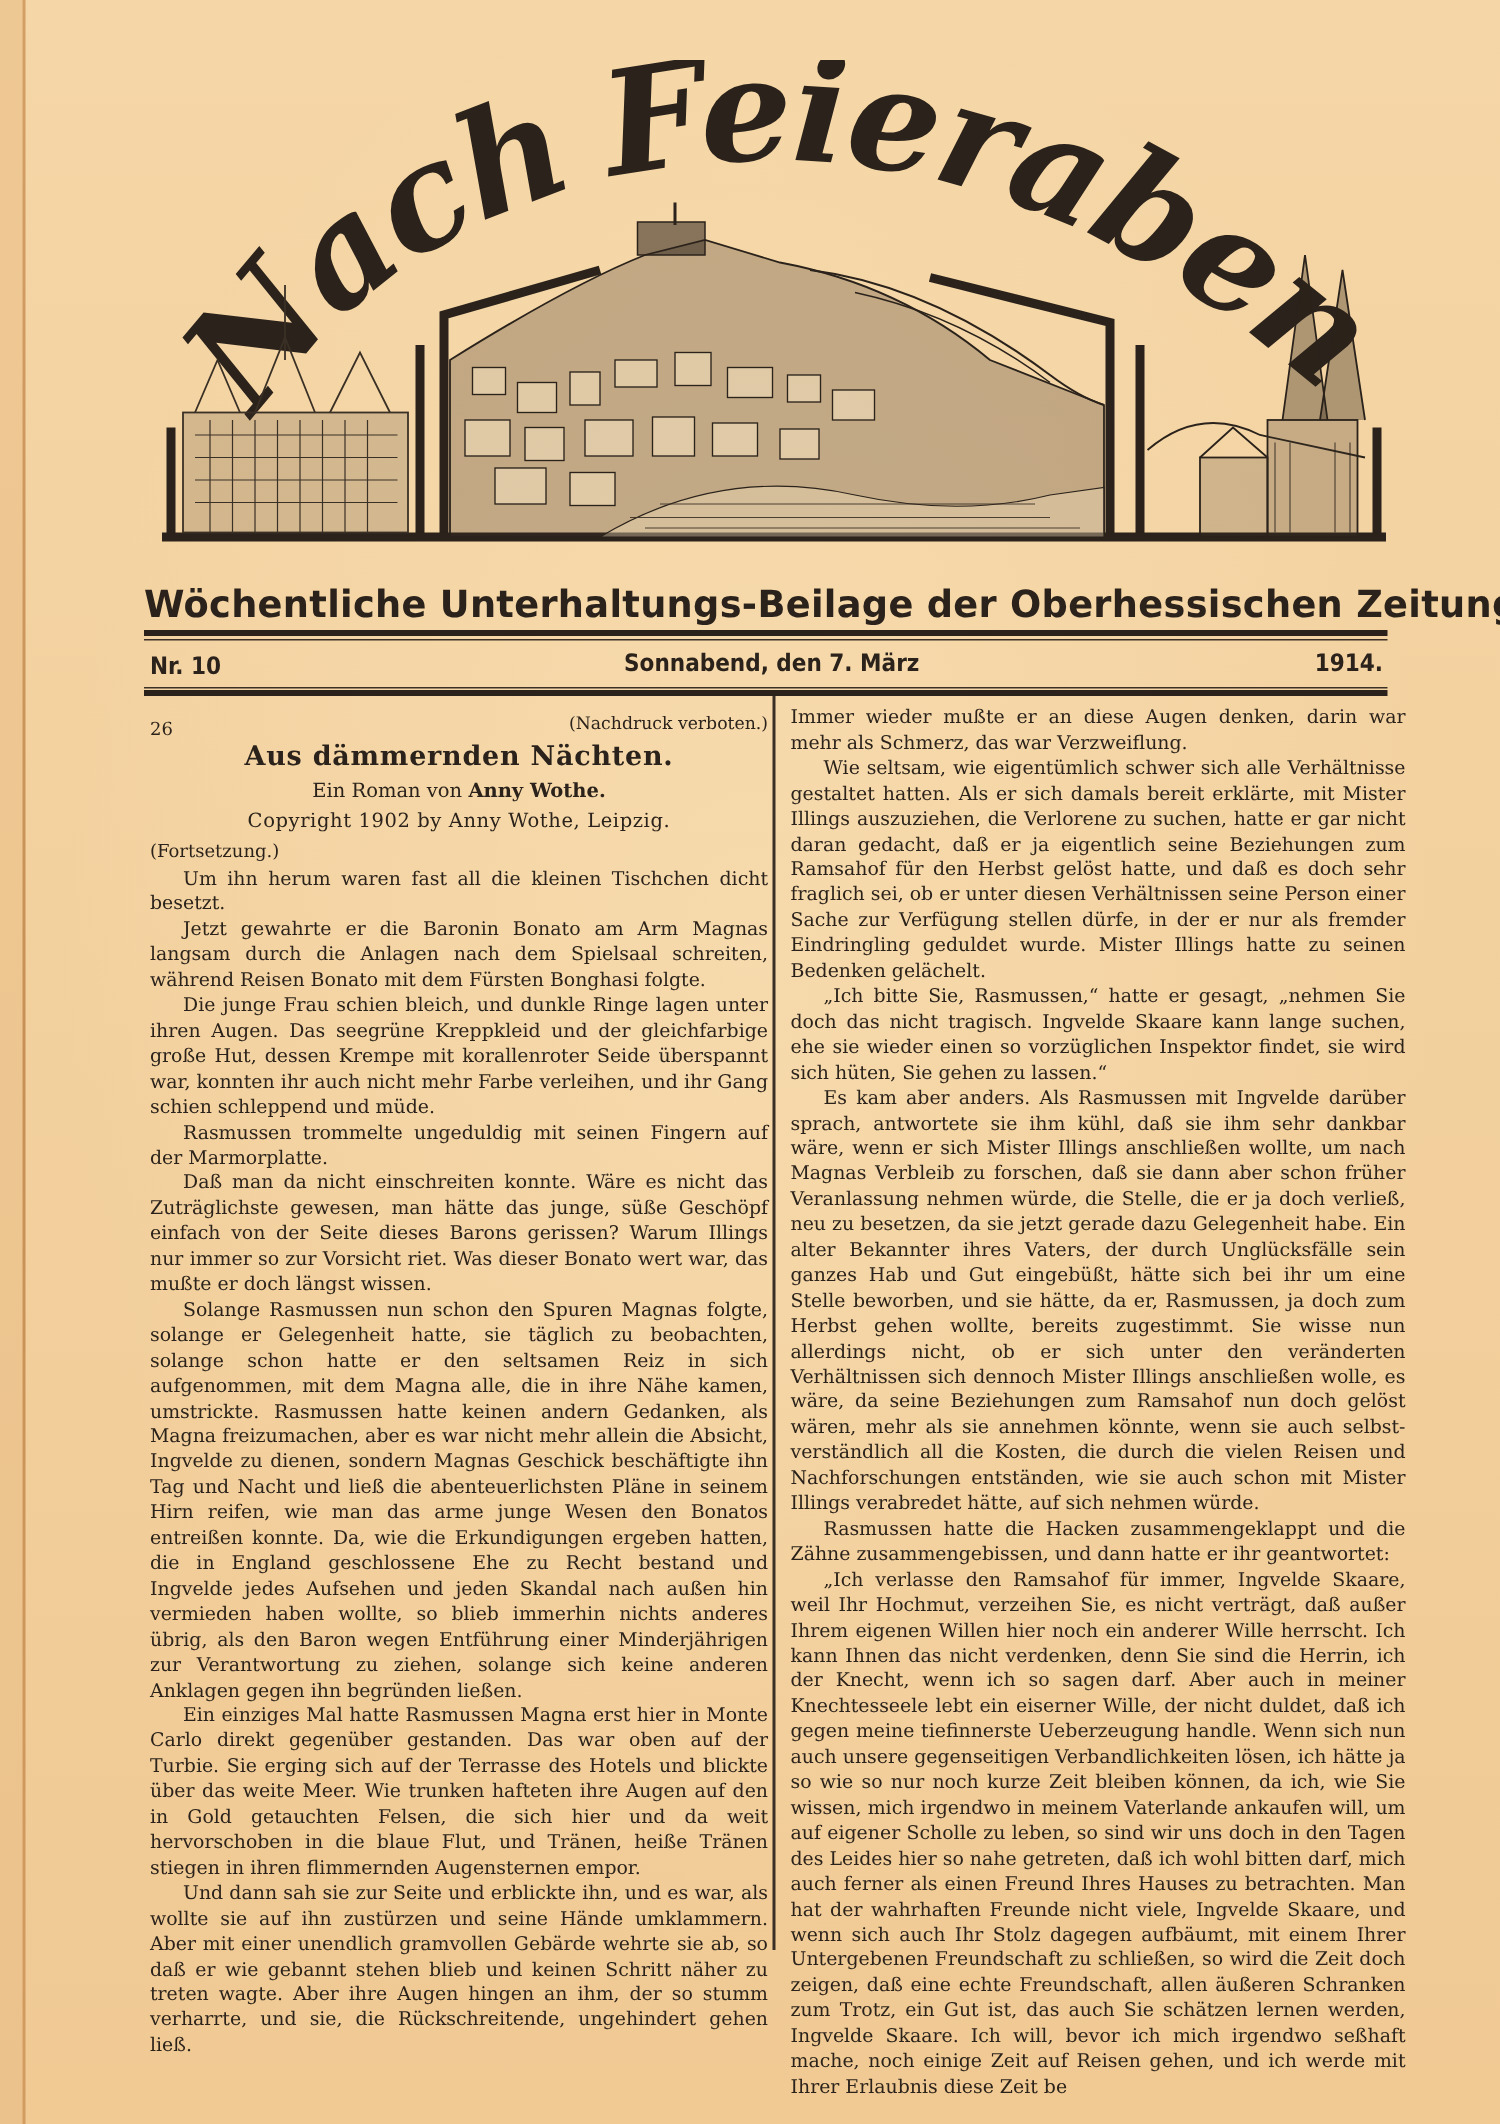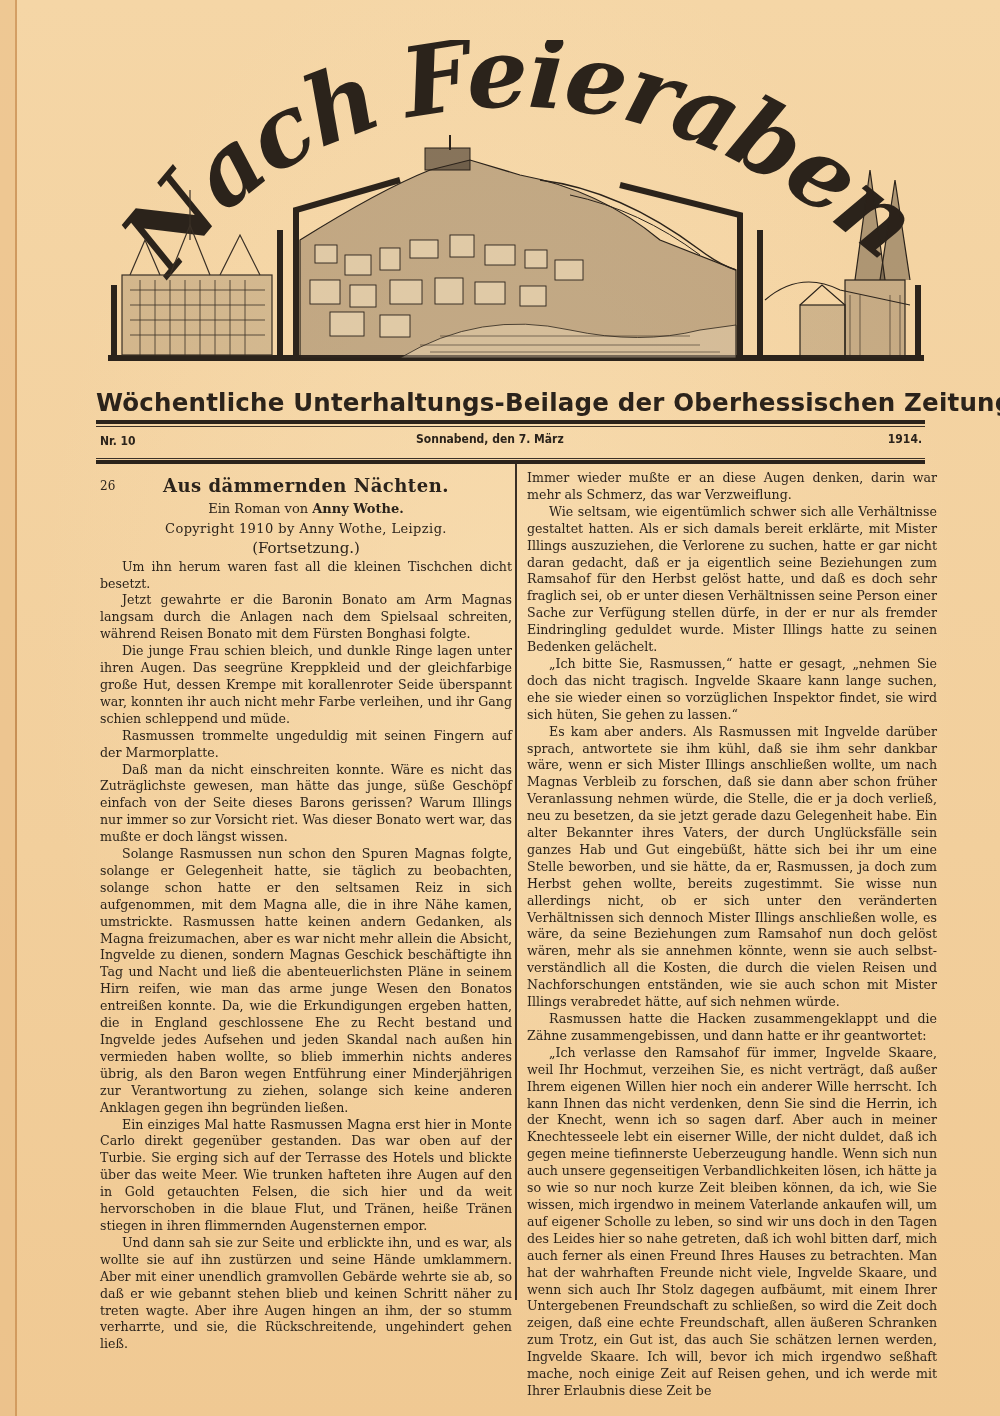--- a/index.html
+++ b/index.html
@@ -31,21 +31,21 @@
   .subtitle {
     position: absolute; left: 96px; top: 388px; width: 830px;
     font-family: "DejaVu Sans", sans-serif; font-weight: bold; font-size: 25px;
     letter-spacing: 0.2px; color: #2b231b; white-space: nowrap;
     transform: scaleX(0.98); transform-origin: left center;
   }
   .rule-thick { position: absolute; left: 96px; width: 829px; height: 4px; background: #2b231b; }
   .rule-thin  { position: absolute; left: 96px; width: 829px; height: 1px; background: #3a3026; }
   .dateline {
     position: absolute; left: 100px; top: 432px; width: 822px; height: 24px;
-    font-family: "DejaVu Sans Condensed", "DejaVu Sans", sans-serif; font-size: 12px;
+    font-family: "DejaVu Sans Condensed", "DejaVu Sans", sans-serif; font-size: 16px;
     color: #2b231b; font-weight: bold;
   }
   .dateline .issue { position: absolute; left: 0; top: 2px; }
   .dateline .date  { position: absolute; left: 316px; top: 0; }
   .dateline .year  { position: absolute; right: 0; top: 0; }
   
   .col {
     position: absolute; top: 472px; width: 412px;
     font-family: "DejaVu Serif", serif; font-size: 12.6px; line-height: 16.9px;
     color: #2b231b; text-align: justify; hyphens: manual;
@@ -60,21 +60,21 @@
   .col p.noindent { text-indent: 0; }
   .page-no { position: absolute; left: 0; top: 6px; font-size: 12px; }
   .reprint { text-align: right; font-size: 11.5px; margin-top: 2px; }
   .story-title {
     text-align: center; font-weight: bold; font-size: 18px; letter-spacing: 0.5px;
     margin-top: 6px; font-family: "DejaVu Serif", serif;
   }
   .story-sub { text-align: center; font-size: 13px; margin-top: 6px; }
   .story-sub b { font-weight: bold; }
   .copyright { text-align: center; font-size: 13px; margin-top: 3px; letter-spacing: 0.4px; }
-  .cont { text-align: center; font-size: 15px; margin: 2px 0 2px 0; }
+  .cont { font-size: 12px; margin: 2px 0 2px 0; }
   .col-left .body { margin-top: 0; }
 </style>
 </head>
 <body>
 
 <div class="fold-shade"></div>
 <div class="fold-line"></div>
 
 <div class="masthead">
   <svg viewBox="0 0 830 340">
@@ -163,26 +163,27 @@
   <span class="date">Sonnabend, den 7. März</span>
   <span class="year">1914.</span>
 </div>
 <div class="rule-thin" style="top:458px;"></div>
 <div class="rule-thick" style="top:460px;"></div>
 
 <div class="col-divider"></div>
 
 <div class="col col-left">
   <span class="page-no">26</span>
+  <div class="reprint">(Nachdruck verboten.)</div>
   <div class="story-title">Aus dämmernden Nächten.</div>
   <div class="story-sub">
     <span>Ein Roman von</span>
     <b>Anny Wothe.</b>
   </div>
-  <div class="copyright">Copyright 1910 by Anny Wothe, Leipzig.</div>
+  <div class="copyright">Copyright 1902 by Anny Wothe, Leipzig.</div>
   <div class="cont">(Fortsetzung.)</div>
   <div class="body">
     <p>Um ihn herum waren fast all die kleinen Tischchen dicht besetzt.</p>
     <p>Jetzt gewahrte er die Baronin Bonato am Arm Magnas langsam durch die Anlagen nach dem Spielsaal schreiten, während Reisen Bonato mit dem Fürsten Bonghasi folgte.</p>
     <p>Die junge Frau schien bleich, und dunkle Ringe lagen unter ihren Augen. Das seegrüne Kreppkleid und der gleichfarbige große Hut, dessen Krempe mit korallenroter Seide überspannt war, konnten ihr auch nicht mehr Farbe verleihen, und ihr Gang schien schleppend und müde.</p>
     <p>Rasmussen trommelte ungeduldig mit seinen Fingern auf der Marmorplatte.</p>
     <p>Daß man da nicht einschreiten konnte. Wäre es nicht das Zuträglichste gewesen, man hätte das junge, süße Geschöpf einfach von der Seite dieses Barons gerissen? Warum Illings nur immer so zur Vorsicht riet. Was dieser Bonato wert war, das mußte er doch längst wissen.</p>
     <p>Solange Rasmussen nun schon den Spuren Magnas folgte, solange er Gelegenheit hatte, sie täglich zu beobachten, solange schon hatte er den seltsamen Reiz in sich aufgenommen, mit dem Magna alle, die in ihre Nähe kamen, umstrickte. Rasmussen hatte keinen andern Gedanken, als Magna freizumachen, aber es war nicht mehr allein die Absicht, Ingvelde zu dienen, sondern Magnas Geschick beschäftigte ihn Tag und Nacht und ließ die abenteuer­lichsten Pläne in seinem Hirn reifen, wie man das arme junge Wesen den Bonatos entreißen konnte. Da, wie die Erkundi­gungen ergeben hatten, die in England geschlossene Ehe zu Recht bestand und Ingvelde jedes Aufsehen und jeden Skandal nach außen hin vermieden haben wollte, so blieb immerhin nichts anderes übrig, als den Baron wegen Entführung einer Minder­jährigen zur Verantwortung zu ziehen, solange sich keine anderen Anklagen gegen ihn begründen ließen.</p>
     <p>Ein einziges Mal hatte Rasmussen Magna erst hier in Monte Carlo direkt gegenüber gestanden. Das war oben auf der Turbie. Sie erging sich auf der Terrasse des Hotels und blickte über das weite Meer. Wie trunken hafteten ihre Augen auf den in Gold getauchten Felsen, die sich hier und da weit hervorschoben in die blaue Flut, und Tränen, heiße Tränen stiegen in ihren flimmernden Augensternen empor.</p>
     <p>Und dann sah sie zur Seite und erblickte ihn, und es war, als wollte sie auf ihn zustürzen und seine Hände umklammern. Aber mit einer unendlich gramvollen Gebärde wehrte sie ab, so daß er wie gebannt stehen blieb und keinen Schritt näher zu treten wagte. Aber ihre Augen hingen an ihm, der so stumm ver­harrte, und sie, die Rückschreitende, ungehindert gehen ließ.</p>

